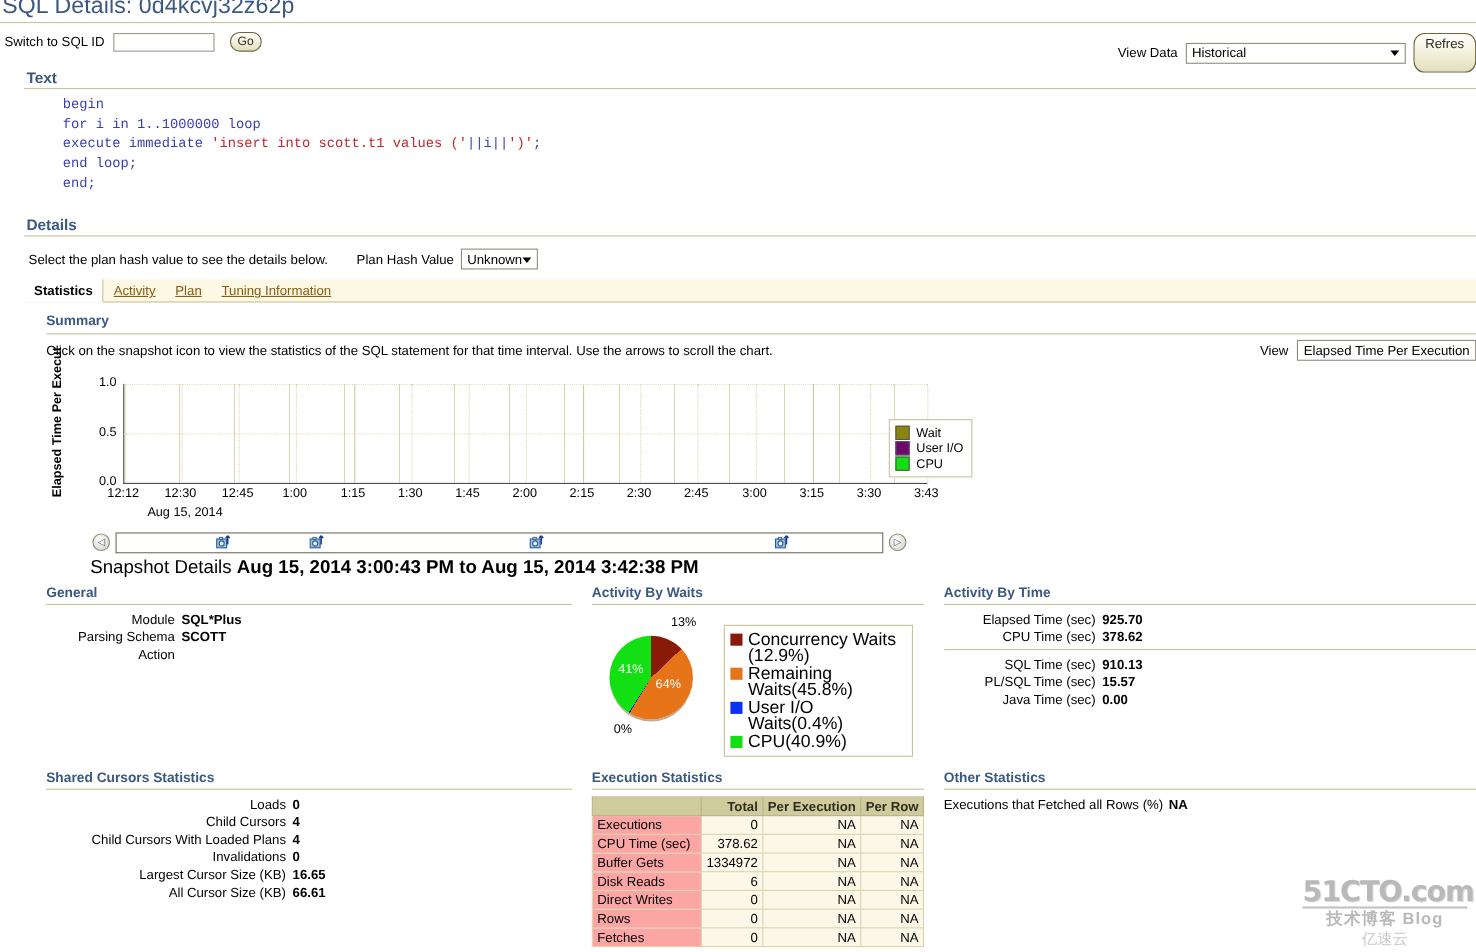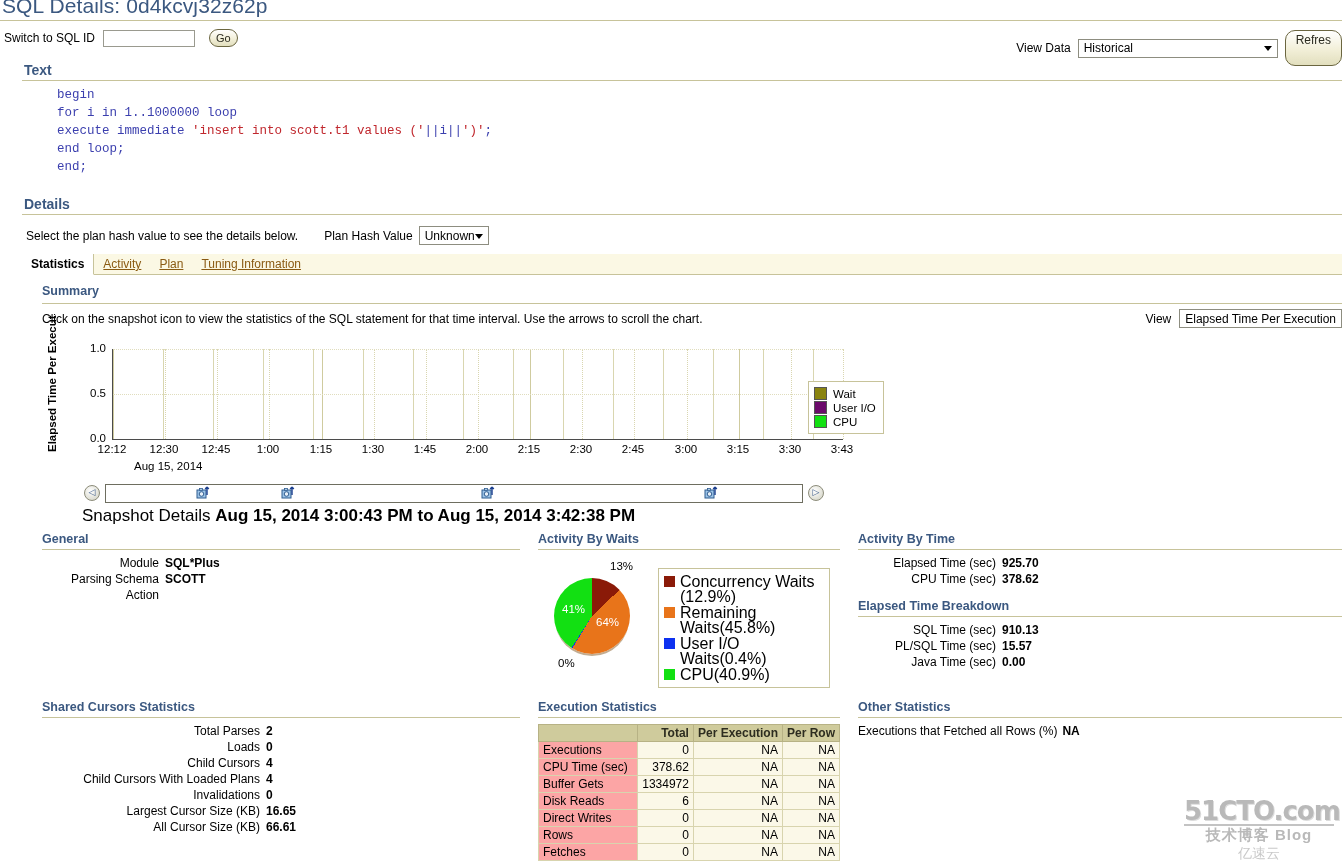--- a/index.html
+++ b/index.html
@@ -549,21 +549,20 @@
         <div class="kv">
           <span class="k2">Elapsed Time (sec)</span>
           <span class="v2">925.70</span>
         </div>
         <div class="kv">
           <span class="k2">CPU Time (sec)</span>
           <span class="v2">378.62</span>
         </div>
       </div>
 
-    <div class="hdr-sm" style="margin-top:12px;">Elapsed Time Breakdown</div>
     <div class="sec-rule"></div>
     <div class="kvlist kv-breakdown" id="breakdown-rows">
         <div class="kv">
           <span class="k2">SQL Time (sec)</span>
           <span class="v2">910.13</span>
         </div>
         <div class="kv">
           <span class="k2">PL/SQL Time (sec)</span>
           <span class="v2">15.57</span>
         </div>
@@ -571,24 +570,20 @@
           <span class="k2">Java Time (sec)</span>
           <span class="v2">0.00</span>
         </div>
       </div>
   </div>
 
   <div class="col-cursors">
     <div class="hdr-sm">Shared Cursors Statistics</div>
     <div class="sec-rule"></div>
     <div class="kvlist kv-cursors" id="cursor-rows">
-        <div class="kv">
-          <span class="k2">Total Parses</span>
-          <span class="v2">2</span>
-        </div>
         <div class="kv">
           <span class="k2">Loads</span>
           <span class="v2">0</span>
         </div>
         <div class="kv">
           <span class="k2">Child Cursors</span>
           <span class="v2">4</span>
         </div>
         <div class="kv">
           <span class="k2">Child Cursors With Loaded Plans</span>

